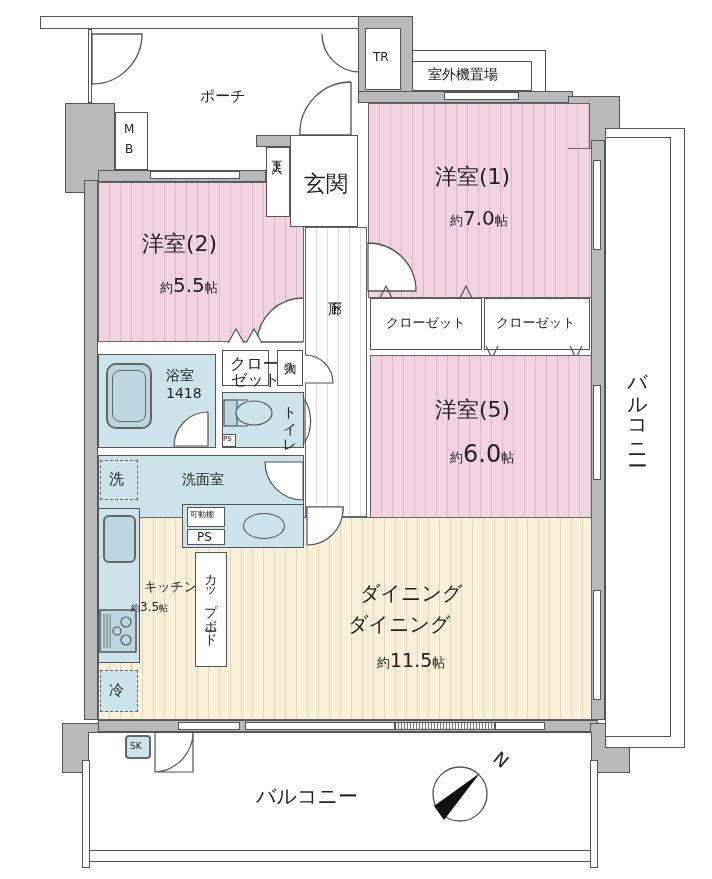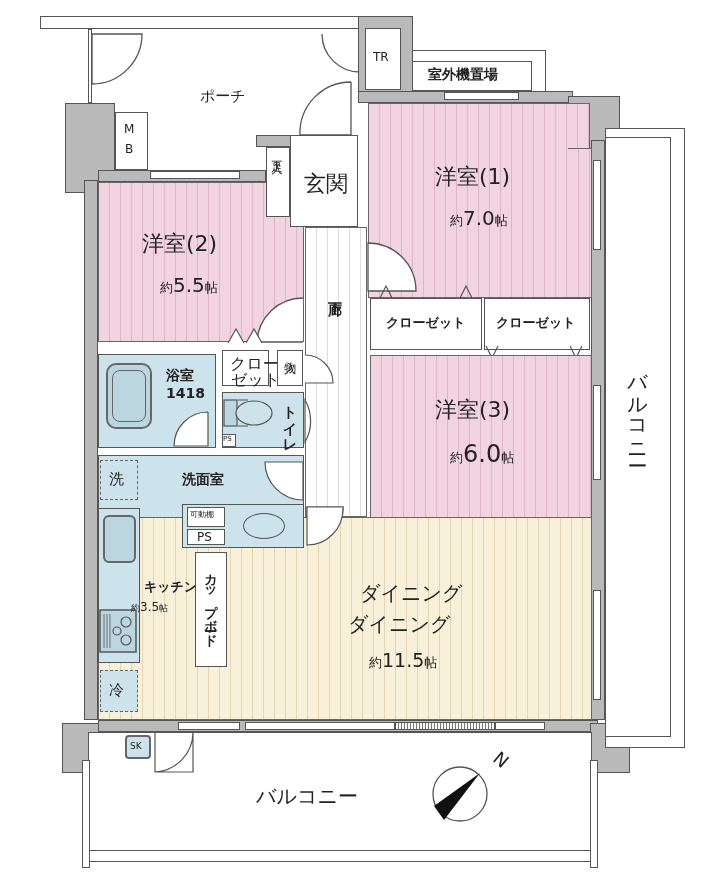--- a/index.html
+++ b/index.html
@@ -8,21 +8,21 @@
   .wall{background:#b9b9b9;border:1px solid #555;}
   .outline{border:1.5px solid #555;background:#fff;}
   .pink{background:#f2d3e0;background-image:repeating-linear-gradient(90deg,transparent 0 10px,#dcb5c6 10px 11px);border:1px solid #666;}
   .cream{background:#f8f0d8;background-image:repeating-linear-gradient(90deg,transparent 0 10px,#e3d6b4 10px 11px);border:1px solid #666;}
   .hall{background:#fff;background-image:repeating-linear-gradient(90deg,transparent 0 10px,#ddd 10px 11px);border:1px solid #666;}
   .blue{background:#cde3eb;border:1px solid #555;}
   .white{background:#fff;border:1.5px solid #555;}
   .lbl{position:absolute;white-space:nowrap;text-align:center;line-height:1.1;}
   .big{font-size:22px;}
   .mid{font-size:15px;}
-  .sm{font-size:13px;font-weight:bold;}
+  .sm{font-size:13px;}
   .xs{font-size:16px;}
   .vert{writing-mode:vertical-rl;text-orientation:upright;letter-spacing:1px;}
   .dash{border:1.5px dashed #666;}
   svg{position:absolute;overflow:visible;}
 </style>
 </head>
 <body>
 
 <div class="abs outline" style="left:40px;top:16px;width:372px;height:13px;"></div>
 <div class="abs" style="left:88px;top:29px;width:4px;height:74px;background:#fff;border:1.3px solid #555;"></div>
@@ -94,21 +94,21 @@
 <div class="abs white" style="left:370px;top:298px;width:112px;height:52px;"></div>
 <div class="lbl sm" style="left:386px;top:316px;">クローゼット</div>
 <div class="abs white" style="left:484px;top:298px;width:106px;height:52px;"></div>
 <div class="lbl sm" style="left:496px;top:316px;">クローゼット</div>
 <svg style="left:370px;top:282px;" width="220" height="80">
   <path d="M10 16 L16 4 L22 16 M90 16 L96 4 L102 16" fill="none" stroke="#555" stroke-width="1.2"></path>
   <path d="M116 64 L122 76 L128 64 M200 64 L206 76 L212 64" fill="none" stroke="#555" stroke-width="1.2"></path>
 </svg>
 
 <div class="abs pink" style="left:370px;top:355px;width:222px;height:163px;"></div>
-<div class="lbl big" style="left:435px;top:398px;">洋室(3)</div>
+<div class="lbl big" style="left:435px;top:398px;">洋室(5)</div>
 <div class="lbl" style="left:450px;top:441px;font-size:13px;">
   <span>約</span><span style="font-size:24px;">6.0</span><span>帖</span>
 </div>
 
 <div class="abs white" style="left:222px;top:350px;width:47px;height:36px;"></div>
 <div class="lbl xs" style="left:230px;top:355px;">クロー</div>
 <div class="lbl xs" style="left:231px;top:371px;">ゼット</div>
 <div class="abs white" style="left:277px;top:350px;width:26px;height:36px;"></div>
 <div class="lbl vert xs" style="left:283px;top:352px;font-size:12px;letter-spacing:0;">物入</div>
 <svg style="left:305px;top:355px;" width="30" height="32">
@@ -178,21 +178,21 @@
 <div class="lbl sm" style="left:144px;top:580px;">キッチン</div>
 <div class="lbl" style="left:131px;top:601px;font-size:9px;">
   <span>約</span><span style="font-size:12px;">3.5</span><span>帖</span>
 </div>
 
 <div class="abs white" style="left:195px;top:552px;width:32px;height:115px;"></div>
 <div class="lbl vert sm" style="left:203px;top:565px;font-size:13px;letter-spacing:0;">カップボード</div>
 
 <div class="lbl big" style="left:360px;top:582px;font-size:20px;">ダイニング</div>
 <div class="lbl big" style="left:348px;top:613px;font-size:20px;">ダイニング</div>
-<div class="lbl" style="left:369px;top:650px;font-size:13px;">
+<div class="lbl" style="left:377px;top:650px;font-size:13px;">
   <span>約</span><span style="font-size:19px;">11.5</span><span>帖</span>
 </div>
 
 <div class="abs wall" style="left:62px;top:723px;width:50px;height:50px;"></div>
 <div class="abs wall" style="left:98px;top:720px;width:500px;height:12px;"></div>
 <div class="abs" style="left:178px;top:722px;width:62px;height:8px;background:#fff;border:1px solid #555;"></div>
 <div class="abs" style="left:245px;top:722px;width:150px;height:8px;background:#fff;border:1px solid #555;"></div>
 <div class="abs" style="left:395px;top:722px;width:100px;height:8px;background:repeating-linear-gradient(90deg,#fff 0 2px,#777 2px 3px);border:1px solid #555;"></div>
 <div class="abs" style="left:495px;top:722px;width:50px;height:8px;background:#fff;border:1px solid #555;"></div>
 <div class="abs wall" style="left:590px;top:723px;width:40px;height:50px;"></div>

